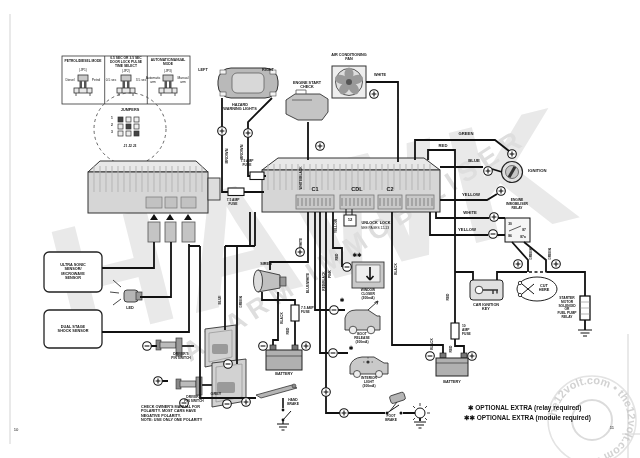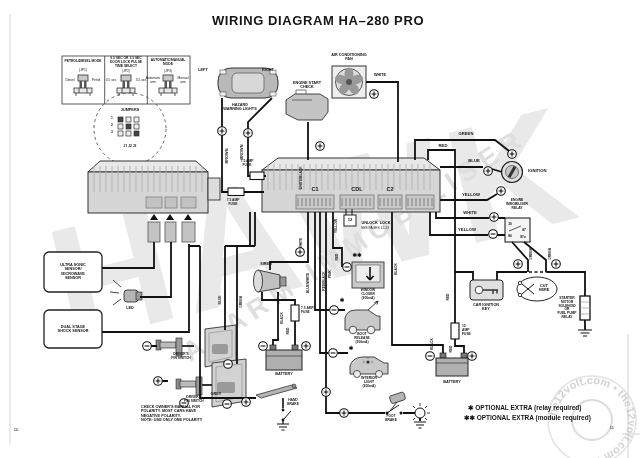--- a/index.html
+++ b/index.html
@@ -410,21 +410,20 @@
           <path d="M181.6,403 H186.4" stroke="#111" stroke-width="1.1" fill="none"></path>
         </g>
         <g>
           <circle cx="246" cy="402" r="4.3" fill="#fff" stroke="#111" stroke-width="1.1"></circle>
           <path d="M243.6,402 H248.4 M246,399.6 V404.4" stroke="#111" stroke-width="1.1" fill="none"></path>
         </g>
       </g>
   </svg>
 
   <div id="labels">
-      <div class="lab s13 b" style="left: 318px; top: 21px;">WIRING DIAGRAM HA–280 PRO</div>
       <div class="lab s4" style="left: 16px; top: 430px;">10</div>
       <div class="lab s4" style="left: 612px; top: 428px;">11</div>
       <div class="lab s6 b left" style="left: 468px; top: 408px;">✱ OPTIONAL EXTRA (relay required)</div>
       <div class="lab s6 b left" style="left: 464px; top: 418px;">✱✱ OPTIONAL EXTRA (module required)</div>
       <div class="lab s35 b left" style="left: 141px; top: 414px;">CHECK OWNER'S MANUAL FOR
 POLARITY. MOST CARS HAVE
 NEGATIVE POLARITY.
 NOTE: USE ONLY ONE POLARITY</div>
       <div class="lab s35 b" style="left: 203px; top: 70px;">LEFT</div>
       <div class="lab s35 b" style="left: 268px; top: 70px;">RIGHT</div>

